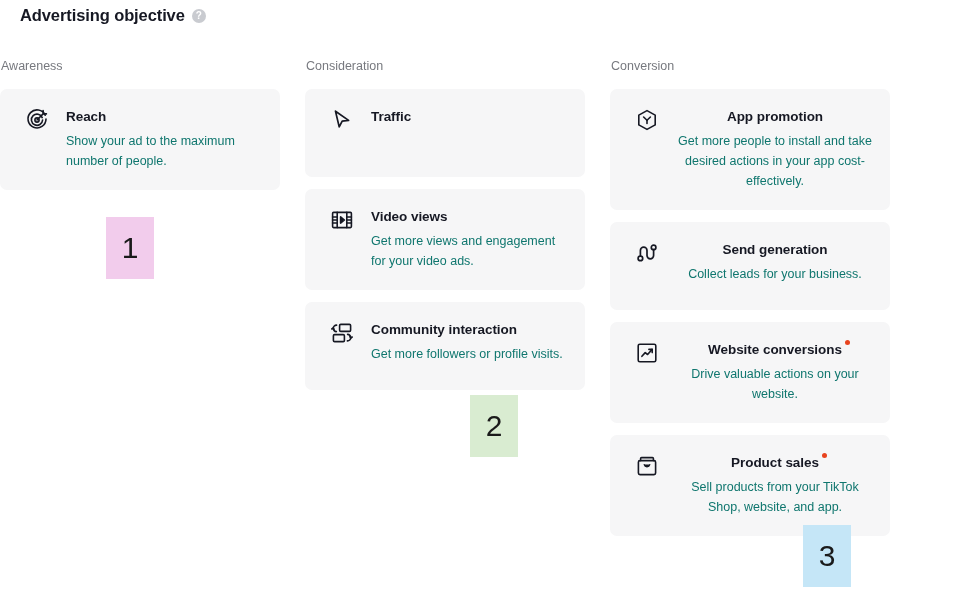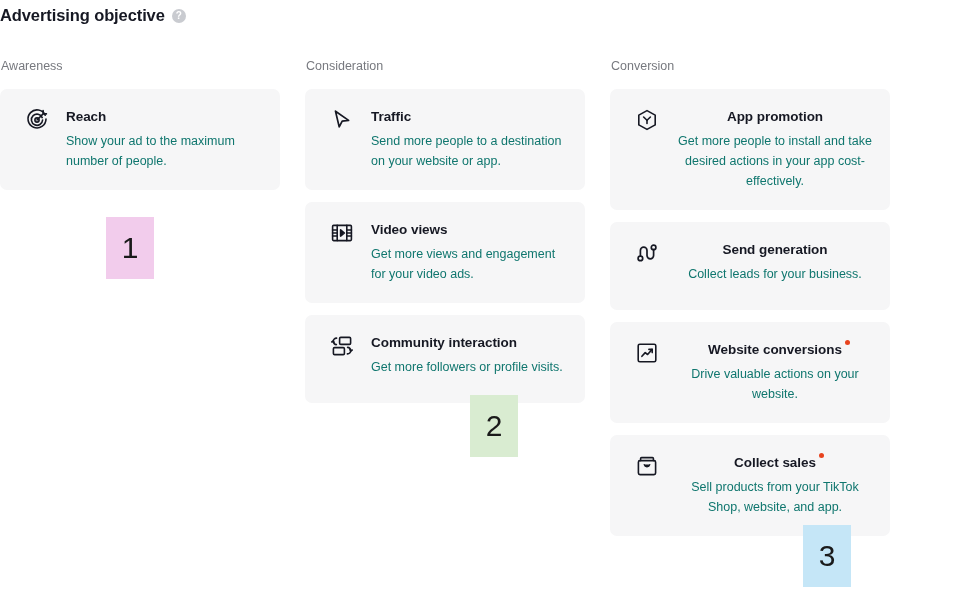--- a/index.html
+++ b/index.html
@@ -27,20 +27,21 @@
     display: flex;
     align-items: center;
     gap: 7px;
   }
   .page-title {
     font-size: 16.5px;
     font-weight: bold;
     color: #161823;
     letter-spacing: -0.1px;
     line-height: 22px;
+    padding-left: 20px;
   }
   .help-icon {
     width: 14px;
     height: 14px;
     border-radius: 50%;
     background: #c9cbd0;
     color: #ffffff;
     font-size: 10px;
     font-weight: bold;
     display: flex;
@@ -189,21 +190,20 @@
       <div class="column-header">Consideration</div>
 
       <div class="card">
         <div class="card-icon">
           <svg width="24" height="24" viewBox="0 0 24 24" fill="none" stroke="#161823" stroke-width="1.7" stroke-linecap="round" stroke-linejoin="round">
             <path d="M5.5 3.2 L18.6 12.4 L12.2 13.1 L9.2 18.9 Z"></path>
           </svg>
         </div>
         <div class="card-body">
           <div class="card-title">Traffic</div>
-          <div class="card-desc">Send more people to a destination on your website or app.</div>
         </div>
       </div>
 
       <div class="card">
         <div class="card-icon">
           <svg width="24" height="24" viewBox="0 0 24 24" fill="none" stroke="#161823" stroke-width="1.6" stroke-linecap="round" stroke-linejoin="round">
             <rect x="2.6" y="4.4" width="18.8" height="15.2" rx="1"></rect>
             <path d="M7.2 4.4 L7.2 19.6"></path>
             <path d="M16.8 4.4 L16.8 19.6"></path>
             <path d="M2.6 9 L7.2 9 M2.6 12 L7.2 12 M2.6 15 L7.2 15"></path>
@@ -286,21 +286,21 @@
       <div class="card">
         <div class="card-icon">
           <svg width="24" height="24" viewBox="0 0 24 24" fill="none" stroke="#161823" stroke-width="1.6" stroke-linecap="round" stroke-linejoin="round">
             <rect x="3.4" y="6.6" width="17.2" height="14" rx="1.6"></rect>
             <path d="M5.6 6.6 L5.6 4.6 A1 1 0 0 1 6.6 3.6 L17.4 3.6 A1 1 0 0 1 18.4 4.6 L18.4 6.6"></path>
             <path d="M9.2 10.6 A2.9 2.9 0 0 0 14.8 10.6" fill="#161823" stroke="#161823" stroke-width="1.3"></path>
           </svg>
         </div>
         <div class="card-body">
           <div class="card-title">
-            <span>Collect sales</span>
+            <span>Product sales</span>
             <span class="new-dot" style="background: rgb(232, 67, 30);"></span>
           </div>
           <div class="card-desc">Sell products from your TikTok Shop, website, and app.</div>
         </div>
       </div>
     </div>
 
   </div>
 
   <div class="annot" id="annot-1" style="background: rgb(242, 204, 236);">1</div>

